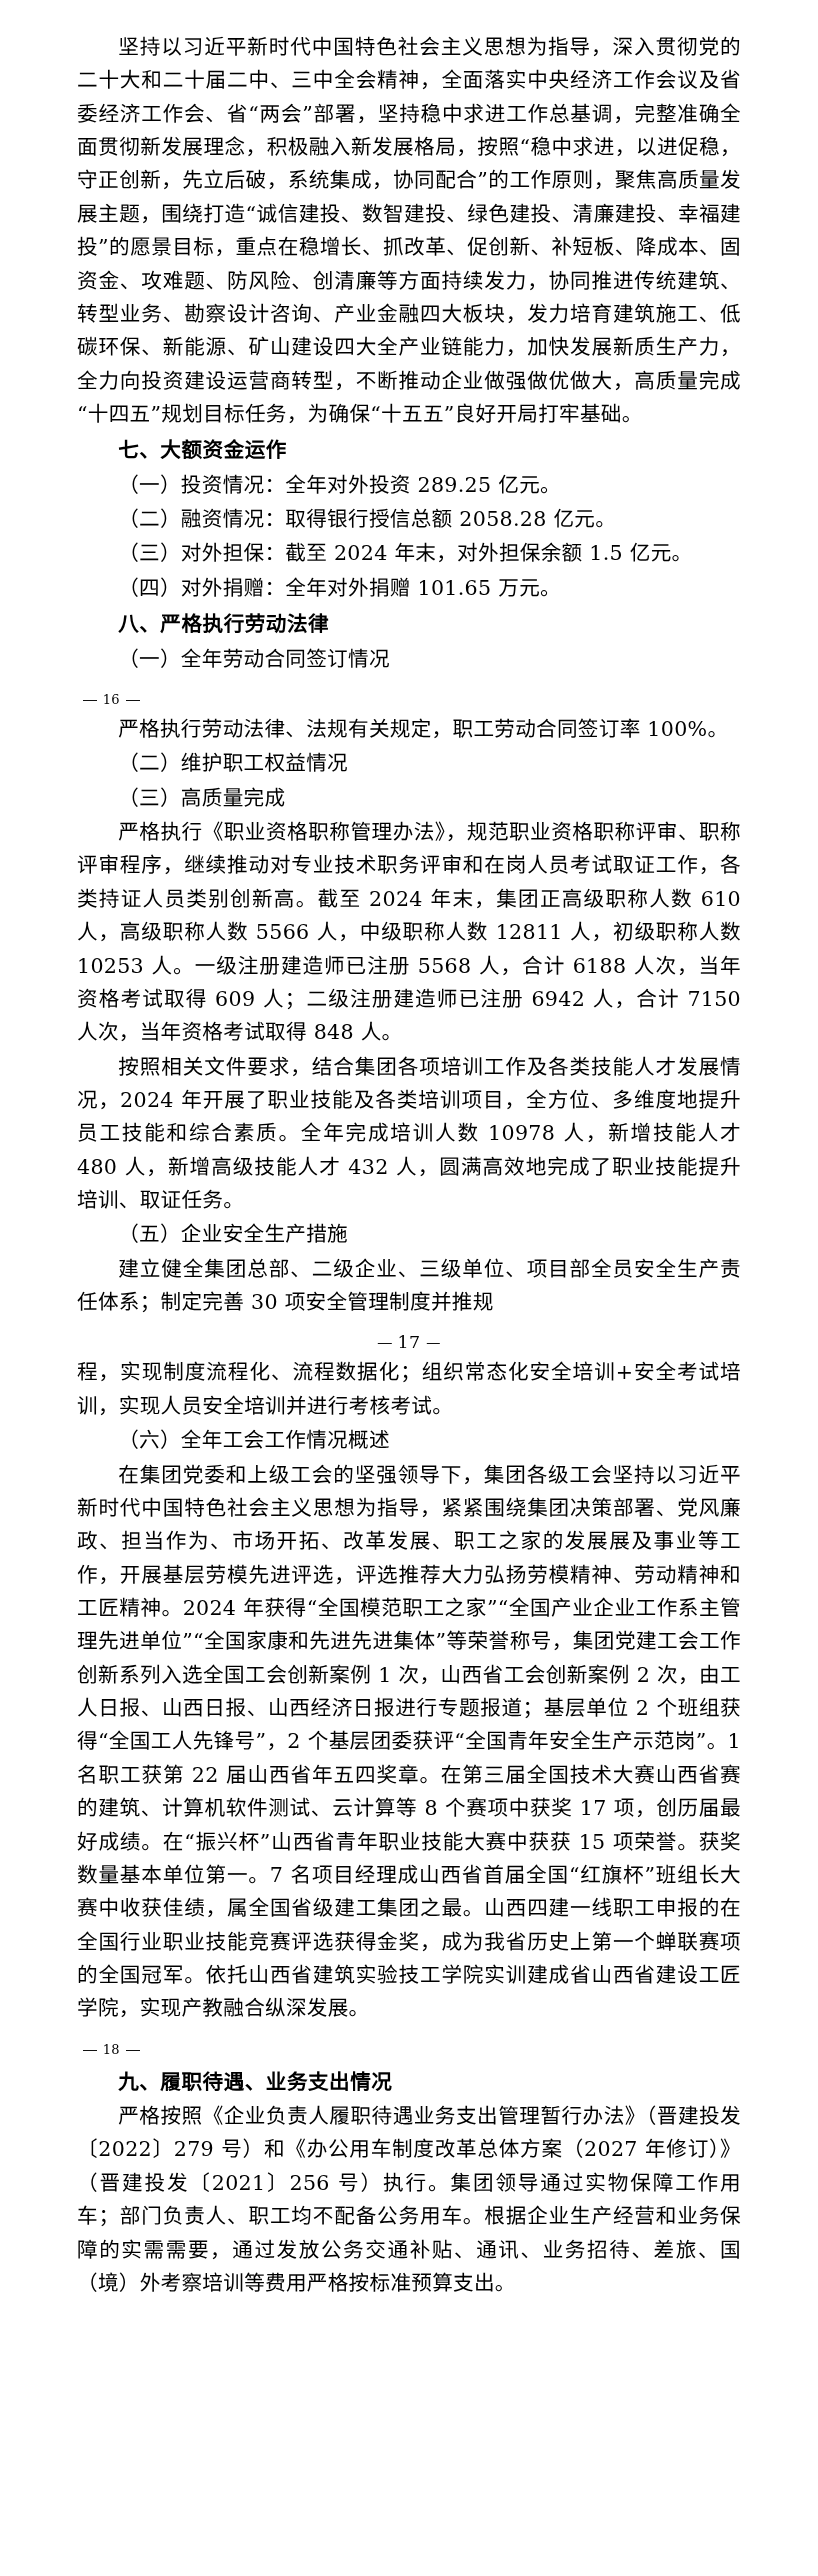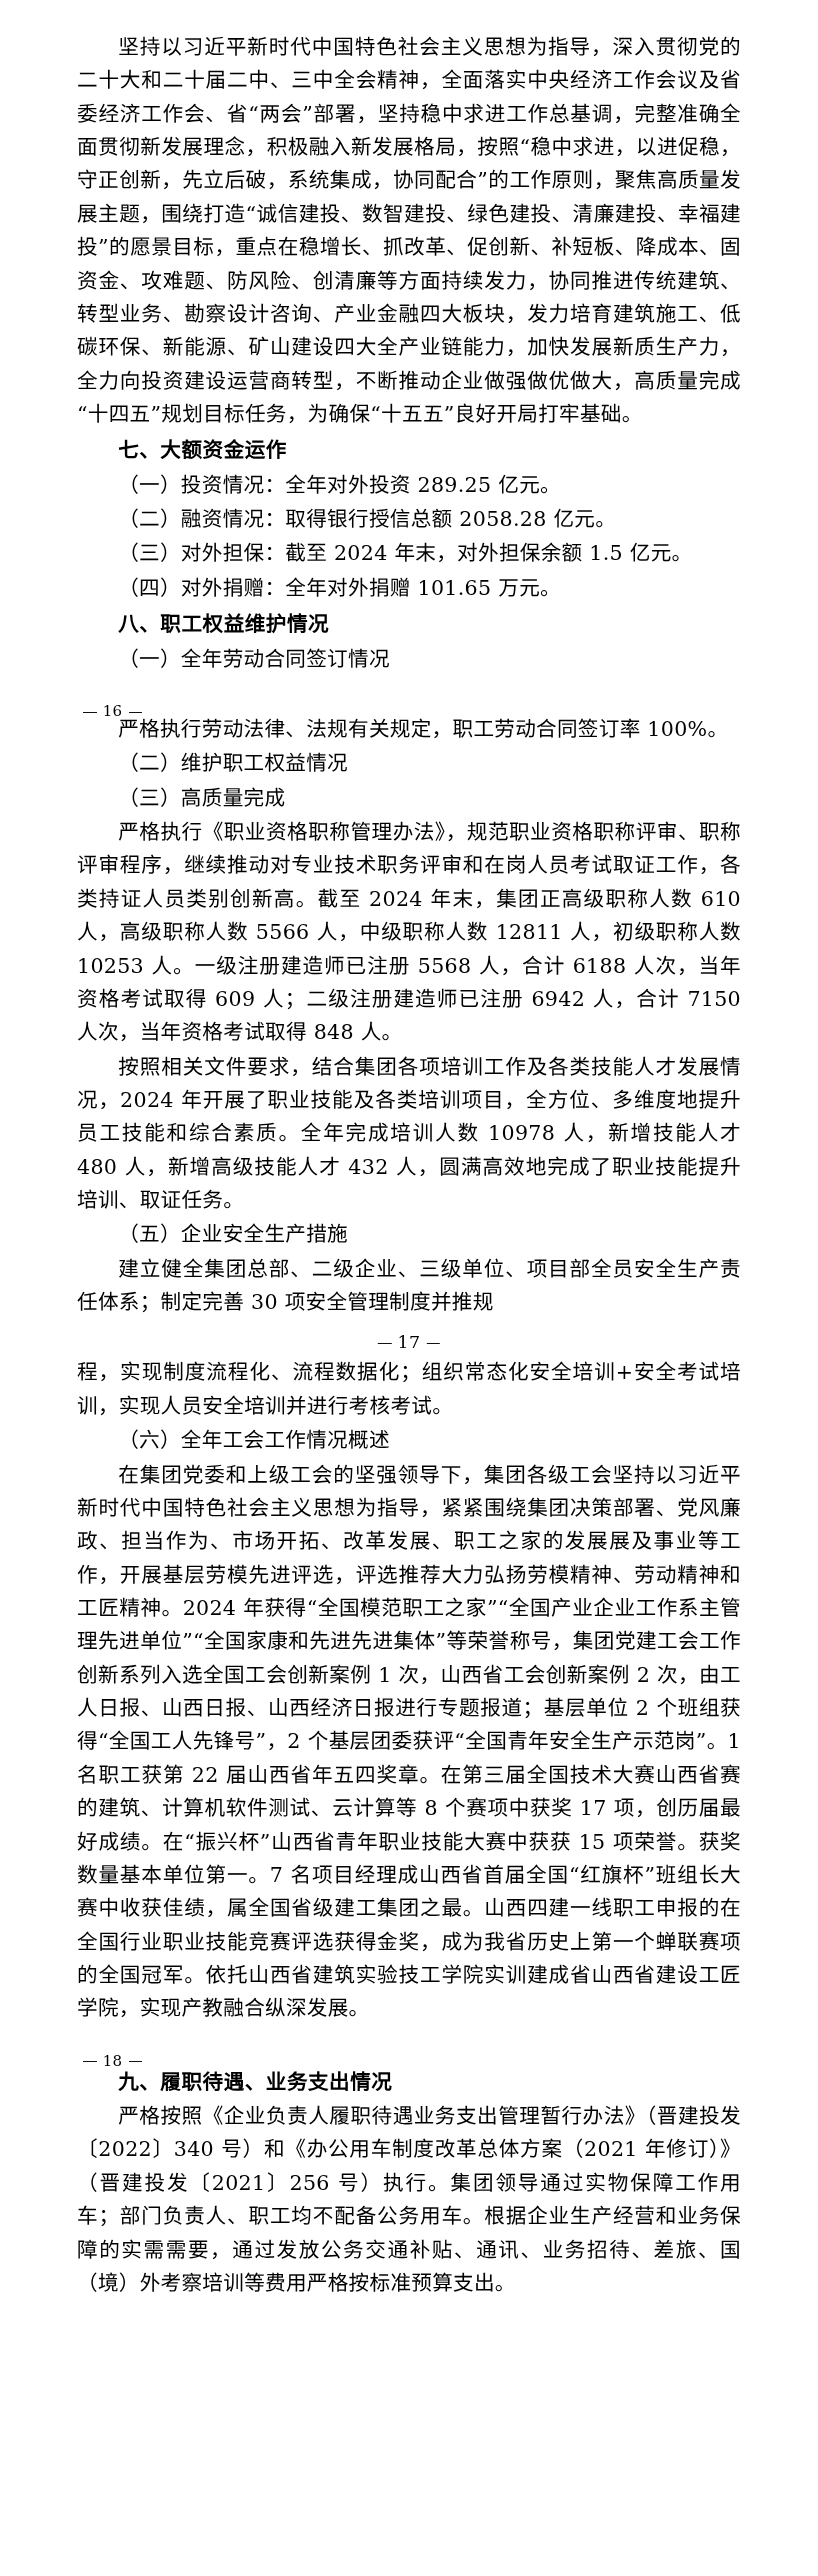--- a/index.html
+++ b/index.html
@@ -58,22 +58,22 @@
     position: absolute;
     left: 50%;
     transform: translateX(-50%);
     top: 7.2px;
     font-size: 17.5px;
     white-space: nowrap;
   }
   .pn-left {
     position: absolute;
     left: 0;
-    top: 22px;
-    font-size: 15px;
+    top: 12px;
+    font-size: 13px;
     white-space: nowrap;
   }
   .sep-line {
     display: inline-block;
     width: 13.4px;
     border-top: 1px solid #111;
     vertical-align: middle;
     margin: 0 6.2px;
   }
 </style>
@@ -84,21 +84,21 @@
   <div class="doc-body">
 
     <p class="para">坚持以习近平新时代中国特色社会主义思想为指导，深入贯彻党的二十大和二十届二中、三中全会精神，全面落实中央经济工作会议及省委经济工作会、省“两会”部署，坚持稳中求进工作总基调，完整准确全面贯彻新发展理念，积极融入新发展格局，按照“稳中求进，以进促稳，守正创新，先立后破，系统集成，协同配合”的工作原则，聚焦高质量发展主题，围绕打造“诚信建投、数智建投、绿色建投、清廉建投、幸福建投”的愿景目标，重点在稳增长、抓改革、促创新、补短板、降成本、固资金、攻难题、防风险、创清廉等方面持续发力，协同推进传统建筑、转型业务、勘察设计咨询、产业金融四大板块，发力培育建筑施工、低碳环保、新能源、矿山建设四大全产业链能力，加快发展新质生产力，全力向投资建设运营商转型，不断推动企业做强做优做大，高质量完成“十四五”规划目标任务，为确保“十五五”良好开局打牢基础。</p>
 
     <p class="heading">七、大额资金运作</p>
     <p class="subheading">（一）投资情况：全年对外投资 289.25 亿元。</p>
     <p class="subheading">（二）融资情况：取得银行授信总额 2058.28 亿元。</p>
     <p class="subheading">（三）对外担保：截至 2024 年末，对外担保余额 1.5 亿元。</p>
     <p class="subheading">（四）对外捐赠：全年对外捐赠 101.65 万元。</p>
 
-    <p class="heading">八、职工权益维护情况</p>
+    <p class="heading">八、严格执行劳动法律</p>
     <p class="subheading">（一）全年劳动合同签订情况</p>
 
     <div class="pn-row">
       <span class="pn-left">
         <span class="sep-line"></span><span>16</span><span class="sep-line"></span>
       </span>
     </div>
 
     <p class="para">严格执行劳动法律、法规有关规定，职工劳动合同签订率 100%。</p>
     <p class="subheading">（二）维护职工权益情况</p>
@@ -118,18 +118,18 @@
     <p class="subheading">（六）全年工会工作情况概述</p>
     <p class="para">在集团党委和上级工会的坚强领导下，集团各级工会坚持以习近平新时代中国特色社会主义思想为指导，紧紧围绕集团决策部署、党风廉政、担当作为、市场开拓、改革发展、职工之家的发展展及事业等工作，开展基层劳模先进评选，评选推荐大力弘扬劳模精神、劳动精神和工匠精神。2024 年获得“全国模范职工之家”“全国产业企业工作系主管理先进单位”“全国家康和先进先进集体”等荣誉称号，集团党建工会工作创新系列入选全国工会创新案例 1 次，山西省工会创新案例 2 次，由工人日报、山西日报、山西经济日报进行专题报道；基层单位 2 个班组获得“全国工人先锋号”，2 个基层团委获评“全国青年安全生产示范岗”。1 名职工获第 22 届山西省年五四奖章。在第三届全国技术大赛山西省赛的建筑、计算机软件测试、云计算等 8 个赛项中获奖 17 项，创历届最好成绩。在“振兴杯”山西省青年职业技能大赛中获获 15 项荣誉。获奖数量基本单位第一。7 名项目经理成山西省首届全国“红旗杯”班组长大赛中收获佳绩，属全国省级建工集团之最。山西四建一线职工申报的在全国行业职业技能竞赛评选获得金奖，成为我省历史上第一个蝉联赛项的全国冠军。依托山西省建筑实验技工学院实训建成省山西省建设工匠学院，实现产教融合纵深发展。</p>
 
     <div class="pn-row">
       <span class="pn-left">
         <span class="sep-line"></span><span>18</span><span class="sep-line"></span>
       </span>
     </div>
 
     <p class="heading">九、履职待遇、业务支出情况</p>
-    <p class="para">严格按照《企业负责人履职待遇业务支出管理暂行办法》（晋建投发〔2022〕340 号）和《办公用车制度改革总体方案（2021 年修订）》（晋建投发〔2021〕256 号）执行。集团领导通过实物保障工作用车；部门负责人、职工均不配备公务用车。根据企业生产经营和业务保障的实需需要，通过发放公务交通补贴、通讯、业务招待、差旅、国（境）外考察培训等费用严格按标准预算支出。</p>
+    <p class="para">严格按照《企业负责人履职待遇业务支出管理暂行办法》（晋建投发〔2022〕279 号）和《办公用车制度改革总体方案（2027 年修订）》（晋建投发〔2021〕256 号）执行。集团领导通过实物保障工作用车；部门负责人、职工均不配备公务用车。根据企业生产经营和业务保障的实需需要，通过发放公务交通补贴、通讯、业务招待、差旅、国（境）外考察培训等费用严格按标准预算支出。</p>
 
   </div>
 
 </div>
 
 
 </body></html>

